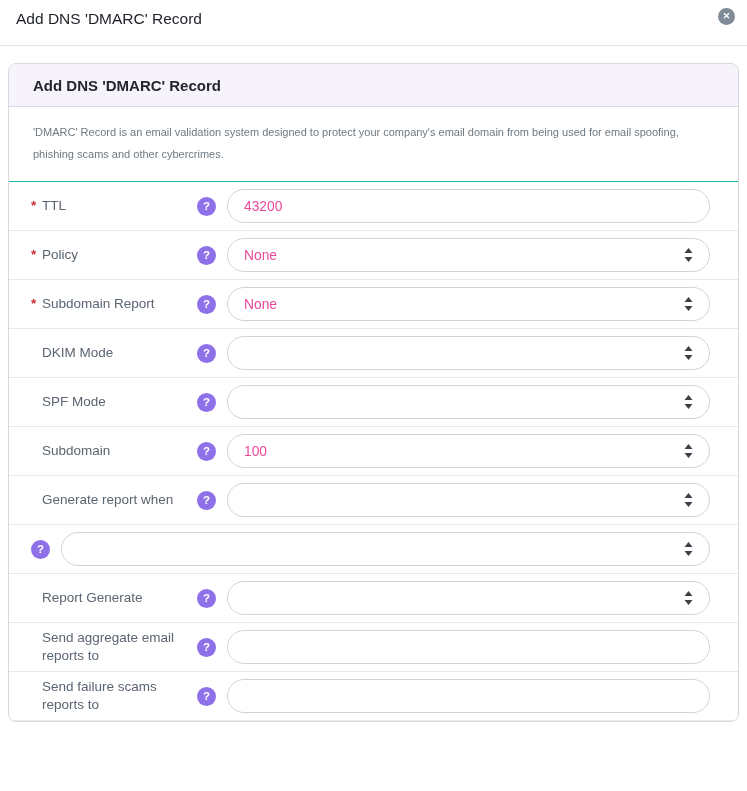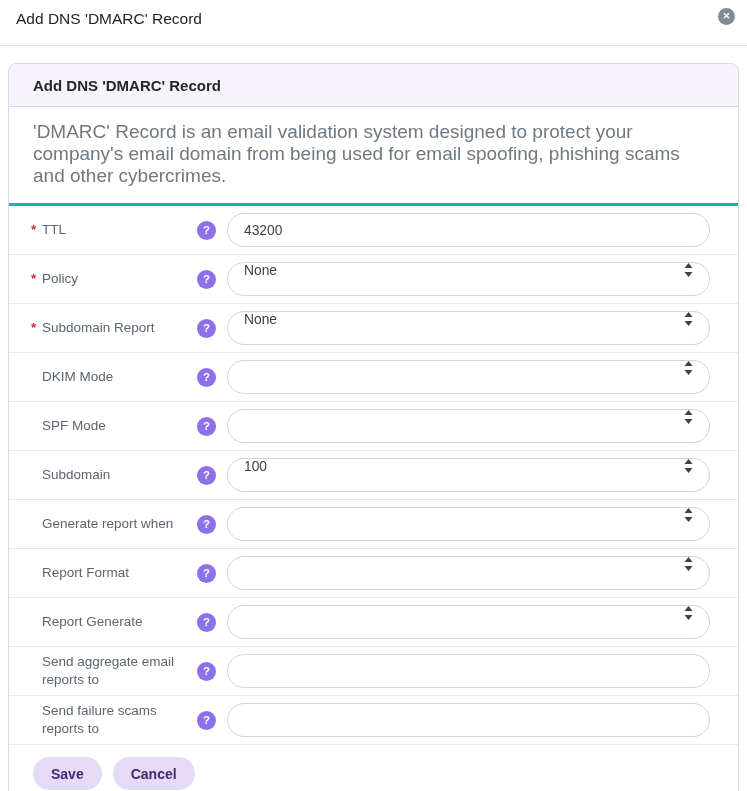--- a/index.html
+++ b/index.html
@@ -57,23 +57,23 @@
   .card-header {
     background: #f7f3fb;
     border-bottom: 1px solid #d8d9de;
     padding: 13px 24px 12px 24px;
     font-size: 15px;
     font-weight: 700;
     color: #23272c;
   }
   .card-desc {
     padding: 14px 26px 16px 24px;
-    border-bottom: 3px solid #14b8a6;
+    border-bottom: 1px solid #14b8a6;
     color: #6e7982;
-    font-size: 19px;
+    font-size: 11px;
     line-height: 22px;
   }
 
   
   .form-row {
     display: flex;
     align-items: center;
     min-height: 49px;
     padding: 6px 28px 6px 22px;
     border-bottom: 1px solid #e6e8ea;
@@ -111,27 +111,27 @@
   }
   .control-wrap { flex: 1; }
   .control {
     width: 100%;
     height: 34px;
     border: 1px solid #ced4da;
     border-radius: 17px;
     background: #ffffff;
     font-family: "Liberation Sans", sans-serif;
     font-size: 13.8px;
-    color: #404040;
+    color: #ec4899;
     padding: 0 16px;
     outline: none;
   }
   .select {
     display: flex;
-    align-items: flex-start;
+    align-items: center;
     justify-content: space-between;
     cursor: pointer;
   }
   .select-value { flex: 1; }
   .select-arrows { flex: none; display: block; }
 
   
   .card-footer {
     display: flex;
     align-items: center;
@@ -270,24 +270,20 @@
             <span class="select-value"></span>
             <svg class="select-arrows" width="9" height="14" viewBox="0 0 9 14">
               <polygon points="4.5,0 8.5,5 0.5,5" fill="#3a4148"></polygon>
               <polygon points="0.5,9 8.5,9 4.5,14" fill="#3a4148"></polygon>
             </svg>
           </div>
         </div>
   </div>
 
   <div class="form-row">
-    <div class="label-cell">
-      <span class="req"></span>
-      <span class="field-label">Report Format</span>
-    </div>
     <span class="help">?</span>
     <div class="control-wrap">
           <div class="control select">
             <span class="select-value"></span>
             <svg class="select-arrows" width="9" height="14" viewBox="0 0 9 14">
               <polygon points="4.5,0 8.5,5 0.5,5" fill="#3a4148"></polygon>
               <polygon points="0.5,9 8.5,9 4.5,14" fill="#3a4148"></polygon>
             </svg>
           </div>
         </div>
@@ -321,17 +317,13 @@
 
   <div class="form-row">
     <div class="label-cell">
       <span class="req"></span>
       <span class="field-label">Send failure scams reports to</span>
     </div>
     <span class="help">?</span>
     <div class="control-wrap"><input type="text" class="control" value="" style=""></div>
   </div>
 </div>
-  <div class="card-footer">
-    <button class="btn">Save</button>
-    <button class="btn">Cancel</button>
-  </div>
 </div>
 
 </body></html>

